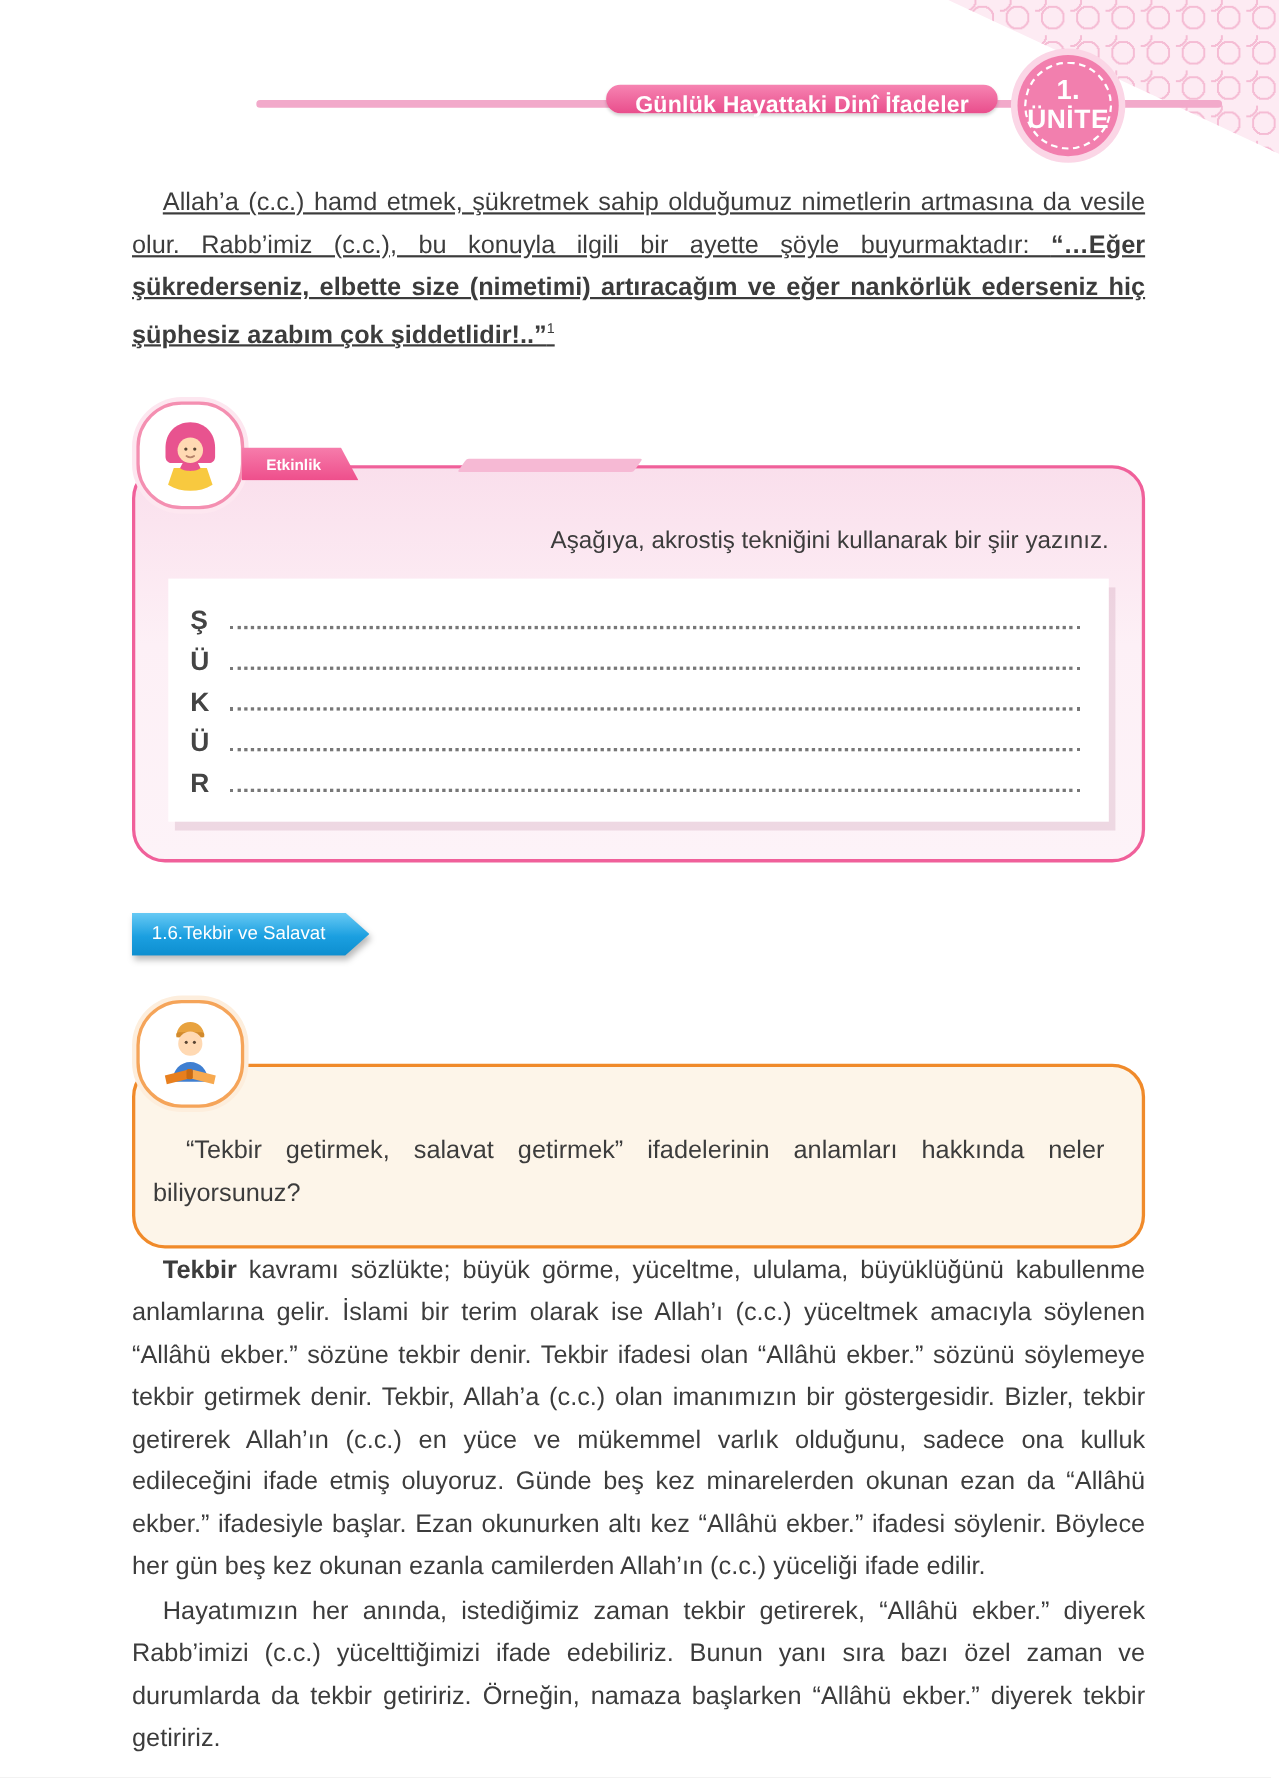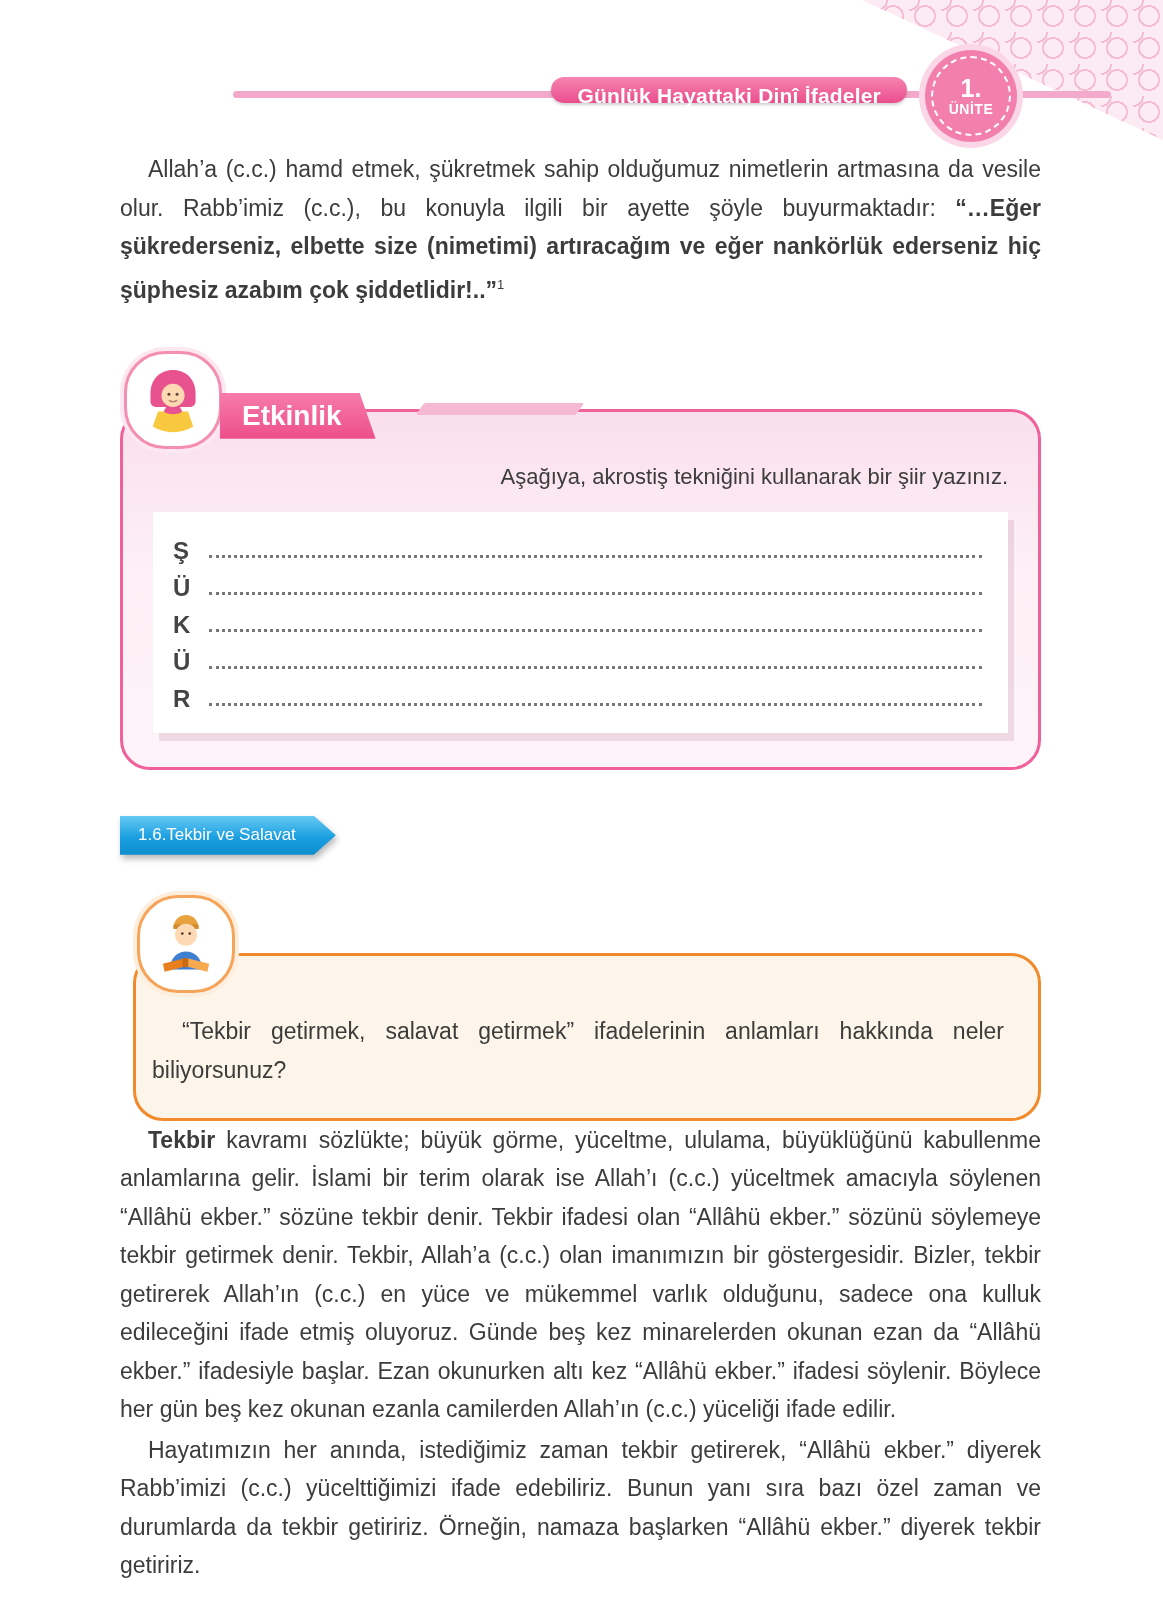--- a/index.html
+++ b/index.html
@@ -40,30 +40,30 @@
 
   .unit-badge {
     position:absolute; right:146px; top:50px; width:92px; height:92px;
     border-radius:50%; background:#f27fae;
     box-shadow:0 0 0 6px #fbd6e6, 0 2px 5px rgba(0,0,0,.2);
     display:flex; flex-direction:column; align-items:center; justify-content:center;
     color:#fff; font-weight:bold; z-index:3; text-align:center;
   }
   .unit-badge .ring { position:absolute; inset:6px; border:2px dashed #fff; border-radius:50%; }
   .unit-number { font-size:25px; line-height:1.05; }
-  .unit-label  { font-size:14px; letter-spacing:.5px; }
+  .unit-label  { font-size:24px; letter-spacing:.5px; }
 
   
   .content { position:relative; padding:0 122px 0 120px; }
 
   p.bodytext {
     font-size:23px; line-height:38.5px; text-align:justify; text-indent:28px;
     color:#3c3c3c;
   }
-  .intro { margin-top:0; }
+  .intro { margin-top:14px;text-decoration:underline; }
   .bold  { font-weight:bold; }
   sup.fn { font-size:13px; vertical-align:super; }
 
   
   .activity-wrap { position:relative; margin-top:100px; }
   .activity-box {
     border:3px solid #f0609a; border-radius:30px;
     background:linear-gradient(180deg,#fadfec 0%, #fdf0f6 45%, #fdf3f8 100%);
     padding:48px 30px 34px 18px;
   }
@@ -72,21 +72,21 @@
     background:#fff; border-radius:42%;
     display:flex; align-items:center; justify-content:center; z-index:2;
   }
   .icon-frame.pink   { border:3px solid #f48fb1; box-shadow:0 0 0 4px #fde7f0; }
   .icon-frame.orange { border:3px solid #f5a459; box-shadow:0 0 0 4px #fdeedd; }
   .icon-frame svg { width:74px; height:74px; }
 
   .activity-ribbon {
     position:absolute; top:-16px; left:100px; z-index:3;
     background:linear-gradient(180deg,#f67cab 0%, #ee4e8b 100%);
-    color:#fff; font-weight:bold; font-size:28px;
+    color:#fff; font-weight:bold; font-size:14px;
     padding:7px 34px 7px 22px;
     clip-path:polygon(0 0, calc(100% - 16px) 0, 100% 100%, 0 100%);
     box-shadow:0 2px 3px rgba(0,0,0,.2);
   }
   .activity-ribbon-tail {
     position:absolute; top:-6px; left:300px; width:160px; height:12px;
     background:#f6b9d4; transform:skewX(-35deg); border-radius:2px; z-index:1;
   }
 
   .activity-prompt { font-size:22px; color:#3c3c3c; margin:4px 0 22px 46px;text-align:right; }
@@ -103,21 +103,21 @@
   
   .section-ribbon-wrap { margin-top:46px; filter:drop-shadow(2px 4px 3px rgba(0,0,0,.28)); }
   .section-ribbon {
     display:inline-block;
     background:linear-gradient(180deg,#66c9f4 0%, #1b9fe0 55%, #0d8ecf 100%);
     color:#fff; font-size:17px; padding:9px 40px 10px 18px;
     clip-path:polygon(0 0, calc(100% - 22px) 0, 100% 50%, calc(100% - 22px) 100%, 0 100%);
   }
 
   
-  .question-wrap { position:relative; margin-top:98px;margin-left:13px; }
+  .question-wrap { position:relative; margin-top:98px; }
   .question-box {
     border:3px solid #f08a2a; border-radius:30px;
     background:#fdf5e9;
     padding:56px 34px 28px 16px;
   }
   .question-box p { font-size:23px; line-height:39px; text-align:justify; text-indent:30px; color:#3c3c3c; }
 
   
   .body-p1 { }
   .body-p2 { margin-top:2px; }

